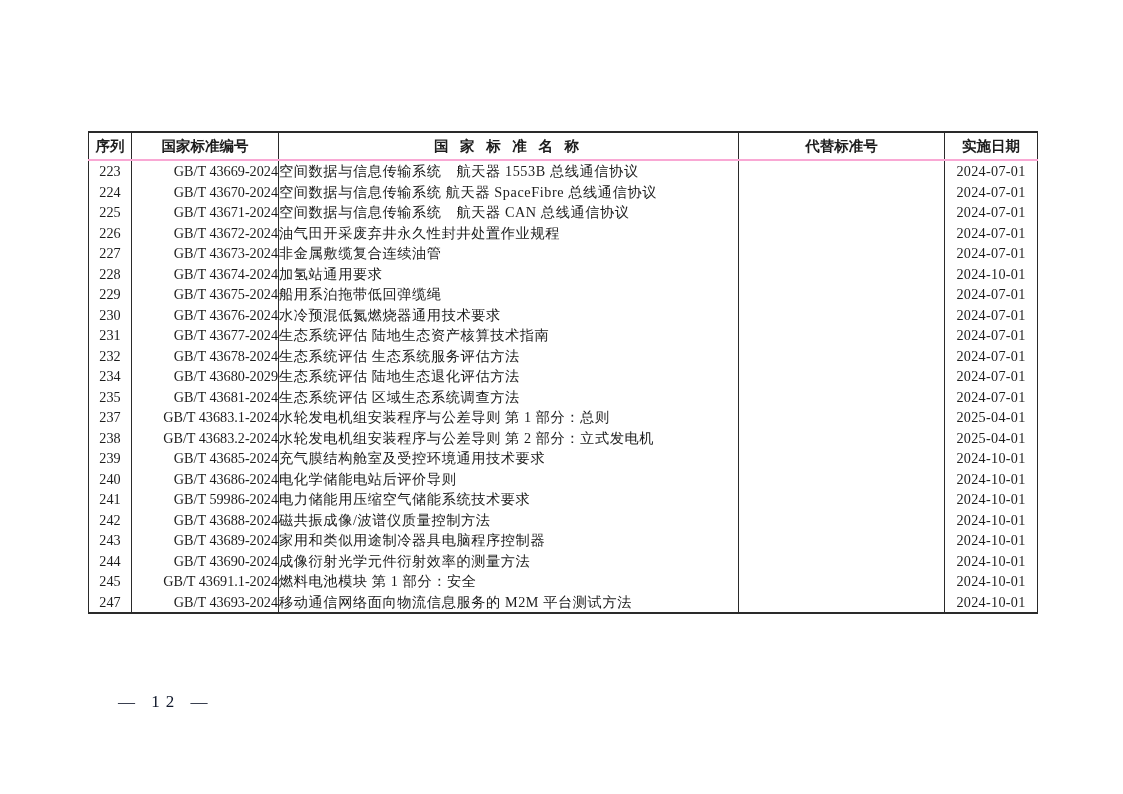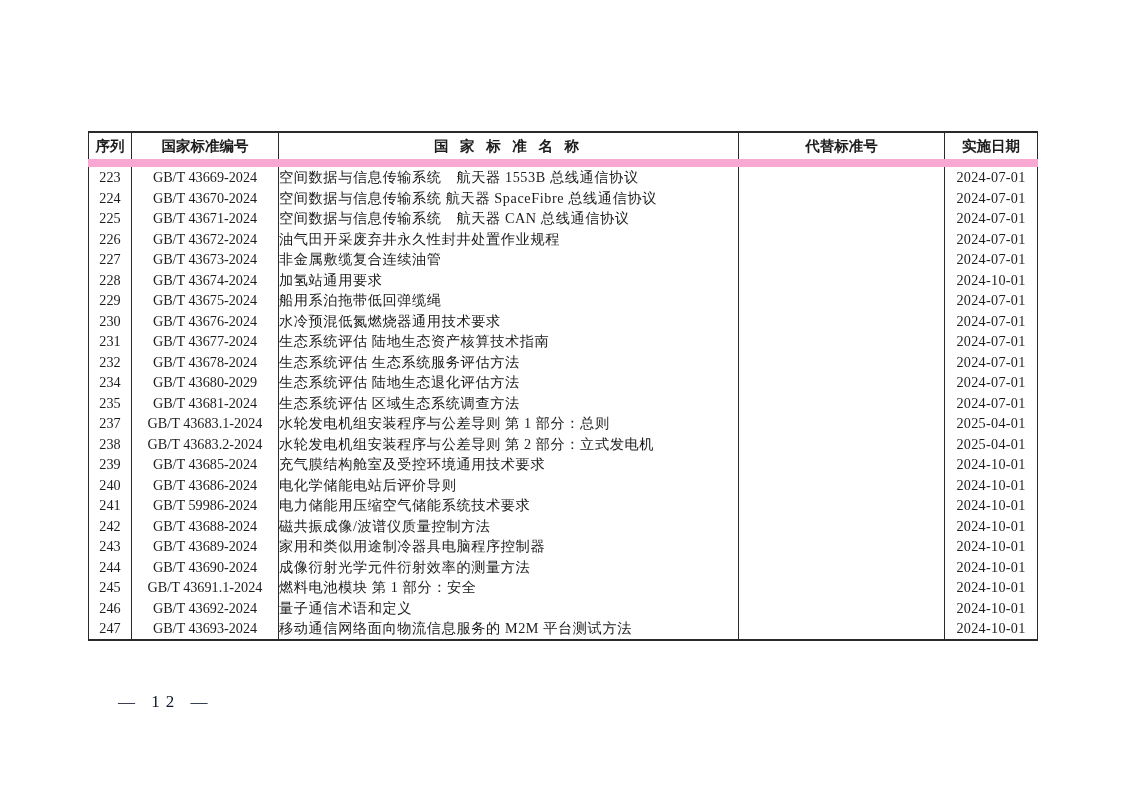--- a/index.html
+++ b/index.html
@@ -31,37 +31,37 @@
   table.std-table th,
   table.std-table td {
     border-left: 1px solid #2a2a2a;
     border-right: 1px solid #2a2a2a;
     padding: 0;
     overflow: hidden;
     white-space: nowrap;
   }
   table.std-table thead th {
     height: 26px;
-    border-bottom: 8px solid #f9a8d4;
+    border-bottom: 2px solid #f9a8d4;
     font-weight: bold;
     font-size: 14.5px;
     text-align: center;
     vertical-align: middle;
   }
   table.std-table thead th.col-name-h {
     letter-spacing: 4px;
   }
   table.std-table tbody td {
     height: 20.5px;
     font-size: 14.2px;
     vertical-align: middle;
     line-height: 20.5px;
   }
   td.cell-seq  { text-align: center; font-family: Liberation Serif, serif; }
-  td.cell-code { text-align: center; padding-left: 9px; }
+  td.cell-code { text-align: right; padding-left: 9px; }
   td.cell-name { text-align: left; padding-left: 9px; letter-spacing: 0.6px; }
   td.cell-repl { text-align: center; }
   td.cell-date { text-align: center; letter-spacing: 0.3px; }
   .page-footer {
     position: absolute;
     left: 118px;
     top: 692px;
     font-size: 17px;
     letter-spacing: 6px;
     color: #0f172a;
@@ -231,27 +231,20 @@
           <td class="cell-date">2024-10-01</td>
         </tr>
         <tr>
           <td class="cell-seq">245</td>
           <td class="cell-code">GB/T 43691.1-2024</td>
           <td class="cell-name">燃料电池模块 第 1 部分：安全</td>
           <td class="cell-repl"></td>
           <td class="cell-date">2024-10-01</td>
         </tr>
         <tr>
-          <td class="cell-seq">246</td>
-          <td class="cell-code">GB/T 43692-2024</td>
-          <td class="cell-name">量子通信术语和定义</td>
-          <td class="cell-repl"></td>
-          <td class="cell-date">2024-10-01</td>
-        </tr>
-        <tr>
           <td class="cell-seq">247</td>
           <td class="cell-code">GB/T 43693-2024</td>
           <td class="cell-name">移动通信网络面向物流信息服务的 M2M 平台测试方法</td>
           <td class="cell-repl"></td>
           <td class="cell-date">2024-10-01</td>
         </tr>
       </tbody>
   </table>
 
   <div class="page-footer">— 12 —</div>

